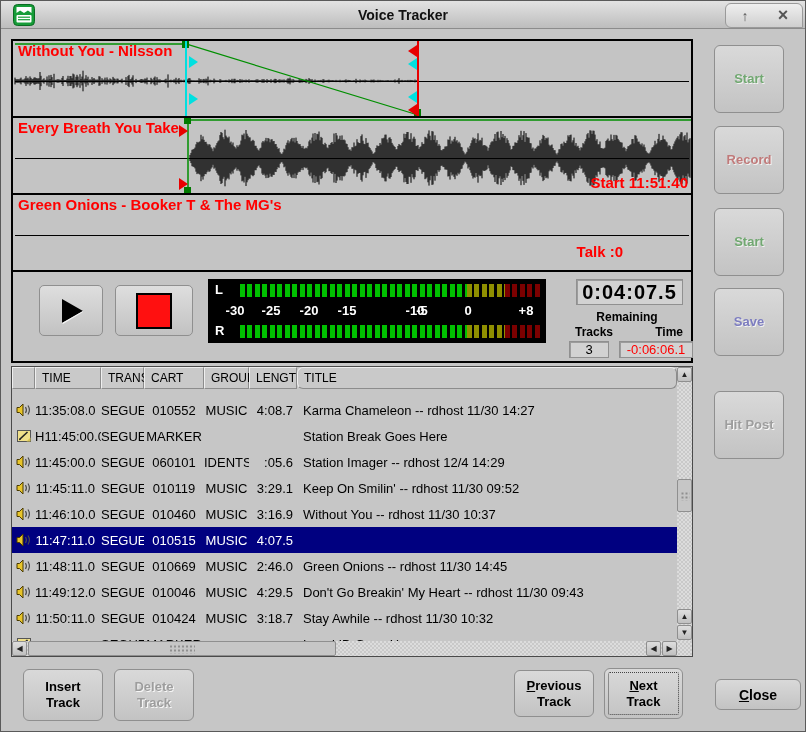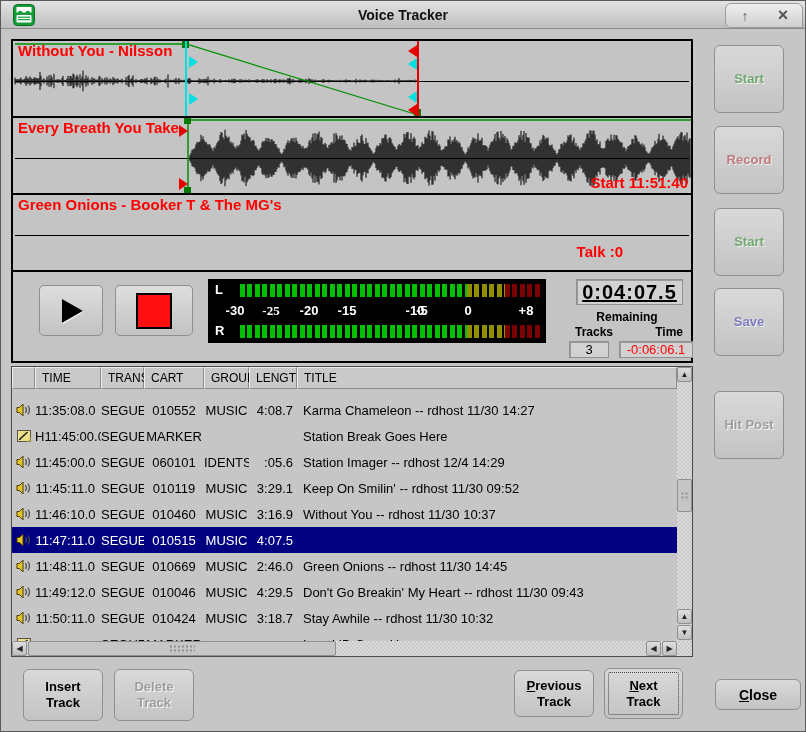--- a/index.html
+++ b/index.html
@@ -34,21 +34,21 @@
   .meter .chl{position:absolute;color:#fff;font-size:13px;font-weight:bold;left:7px;}
   .mstrip{position:absolute;left:32px;width:300px;height:13px;background:#111;}
   .seg{position:absolute;top:0;height:13px;}
   .seg.g{left:0;width:227px;background:repeating-linear-gradient(to right,#00c000 0 5px,#000 5px 7.5px);}
   .seg.y{left:227px;width:38px;background:repeating-linear-gradient(to right,#8f8f00 0 5px,#000 5px 7.5px);}
   .seg.r{left:265px;width:35px;background:repeating-linear-gradient(to right,#7c0000 0 5px,#000 5px 7.5px);}
   .scalelbl{position:absolute;top:24px;transform:translateX(-50%);color:#fff;
     font-size:13px;font-weight:bold;}
   .timedisp{position:absolute;left:563px;top:7px;width:107px;height:26px;background:#d2d2d2;
     border:1px solid #909090;box-shadow:inset 1px 1px 0 #9c9c9c;display:flex;align-items:center;
-    justify-content:center;font-size:20px;font-weight:bold;color:#000;letter-spacing:1px;text-decoration:underline;}
+    justify-content:center;font-size:20px;font-weight:bold;color:#000;letter-spacing:1px;}
   .remaining{position:absolute;left:548px;top:38px;width:132px;font-size:12px;font-weight:bold;color:#000;}
   .remaining .r1{text-align:center;}
   .remaining .r2{display:flex;justify-content:space-between;padding:1px 10px 2px 14px;}
   .remaining .r3{display:flex;justify-content:space-between;align-items:center;}
   .rbox{height:17px;background:#d2d2d2;border:1px solid #909090;box-shadow:inset 1px 1px 0 #9c9c9c;
     display:flex;align-items:center;justify-content:center;font-weight:normal;font-size:13px;}
   .rbox.tracksbox{width:40px;margin-left:8px;}
   .rbox.timebox{width:74px;color:#ff0000;}
   
   .logtable{position:absolute;left:10px;top:365px;width:682px;height:291px;
@@ -178,21 +178,21 @@
 
       <div class="meter">
         <span class="chl" style="top:3px;">L</span>
         <div class="mstrip" style="top:5px;">
           <span class="seg g"></span>
           <span class="seg y"></span>
           <span class="seg r"></span>
         </div>
         <div id="meter-scale">
             <span class="scalelbl" style="left: 27px;">-30</span>
-            <span class="scalelbl" style="left: 63px; font-family: Liberation Serif, serif;">-25</span>
+            <span class="scalelbl" style="left: 63px;">-25</span>
             <span class="scalelbl" style="left: 101px;">-20</span>
             <span class="scalelbl" style="left: 139px;">-15</span>
             <span class="scalelbl" style="left: 176px; margin-left: 31px;">-10</span>
             <span class="scalelbl" style="left: 214px;">-5</span>
             <span class="scalelbl" style="left: 260px;">0</span>
             <span class="scalelbl" style="left: 318px;">+8</span>
           </div>
         <span class="chl" style="top:44px;">R</span>
         <div class="mstrip" style="top:46px;">
           <span class="seg g"></span>
@@ -217,21 +217,21 @@
   </div>
 
   <div class="logtable">
     <div class="loghead">
       <span class="hcell" style="width:23px;"></span>
       <span class="hcell" style="width:66px;">TIME</span>
       <span class="hcell" style="width:43px;">TRANS</span>
       <span class="hcell" style="width:60px;">CART</span>
       <span class="hcell" style="width:45px;">GROUP</span>
       <span class="hcell" style="width:48px;">LENGTH</span>
-      <span class="hcell" style="width:380px;">TITLE</span>
+      <span class="hcell" style="width:380px;border-radius:6px;">TITLE</span>
     </div>
 
     <div id="log-rows">
         <div class="lrow">
           <span class="c ci">
             <svg width="16" height="16" viewBox="0 0 16 16">
               <polygon points="7,2 7,14 3.5,10.5 1,10.5 1,5.5 3.5,5.5" fill="#e8c52a" stroke="#4a3b00" stroke-width="1"></polygon>
               <path d="M9.5 5 q1.8 3 0 6 M12 3.5 q2.8 4.5 0 9" fill="none" stroke="#4a4a4a" stroke-width="1.2"></path>
             </svg>
           </span>

